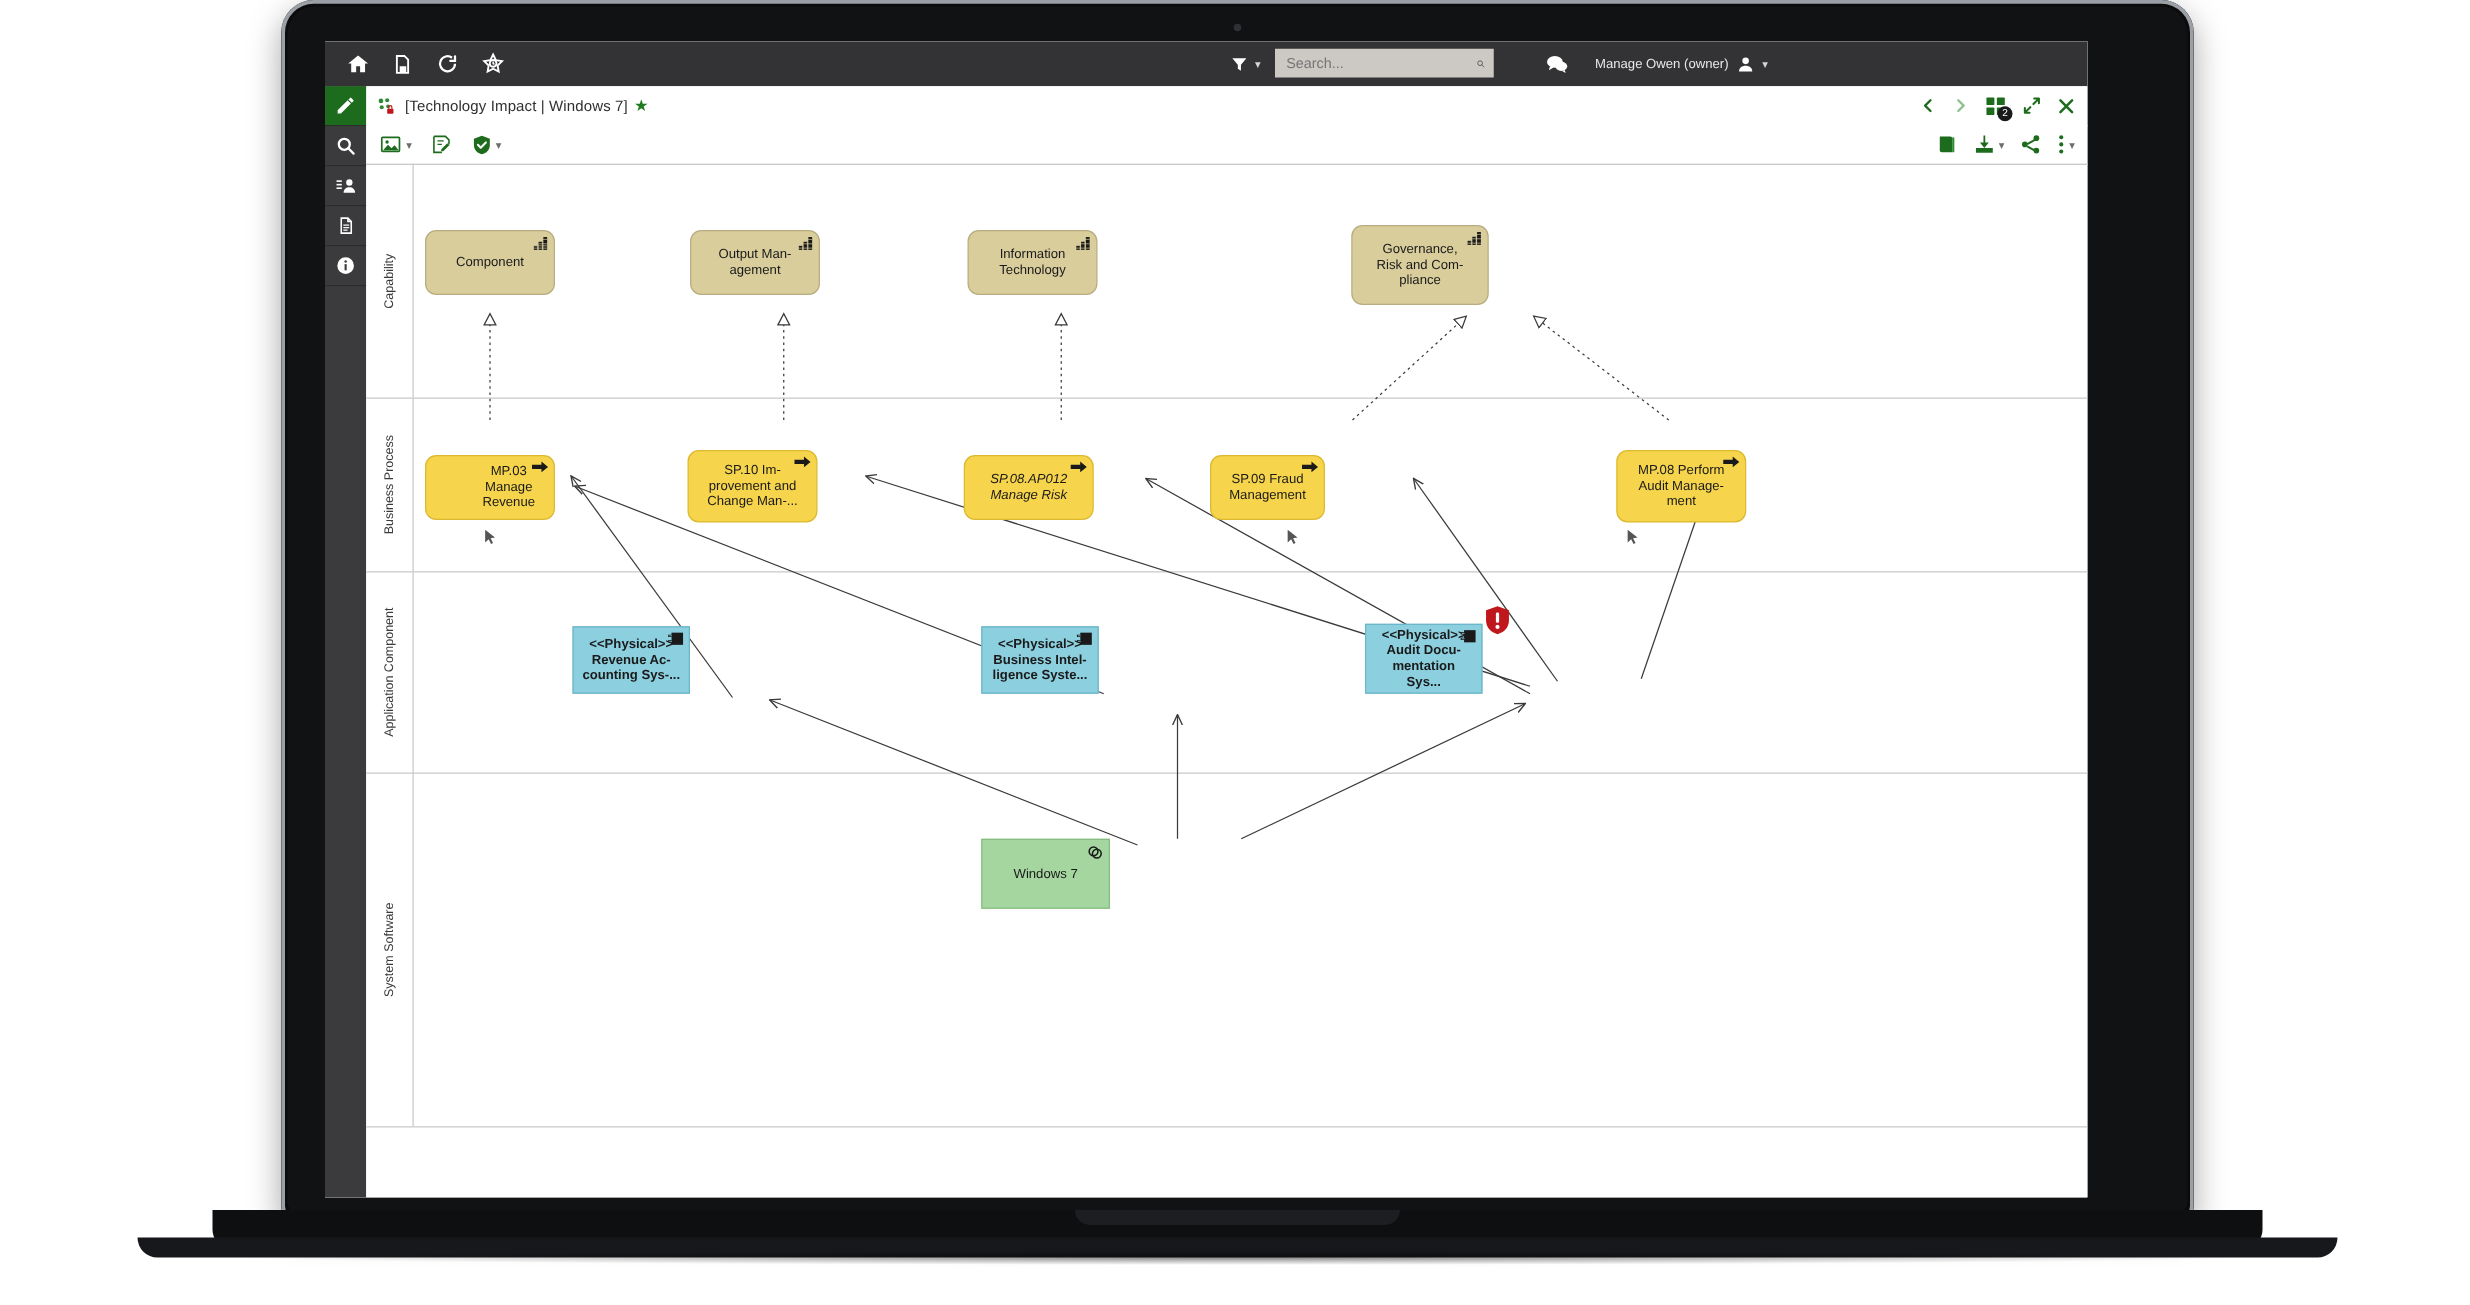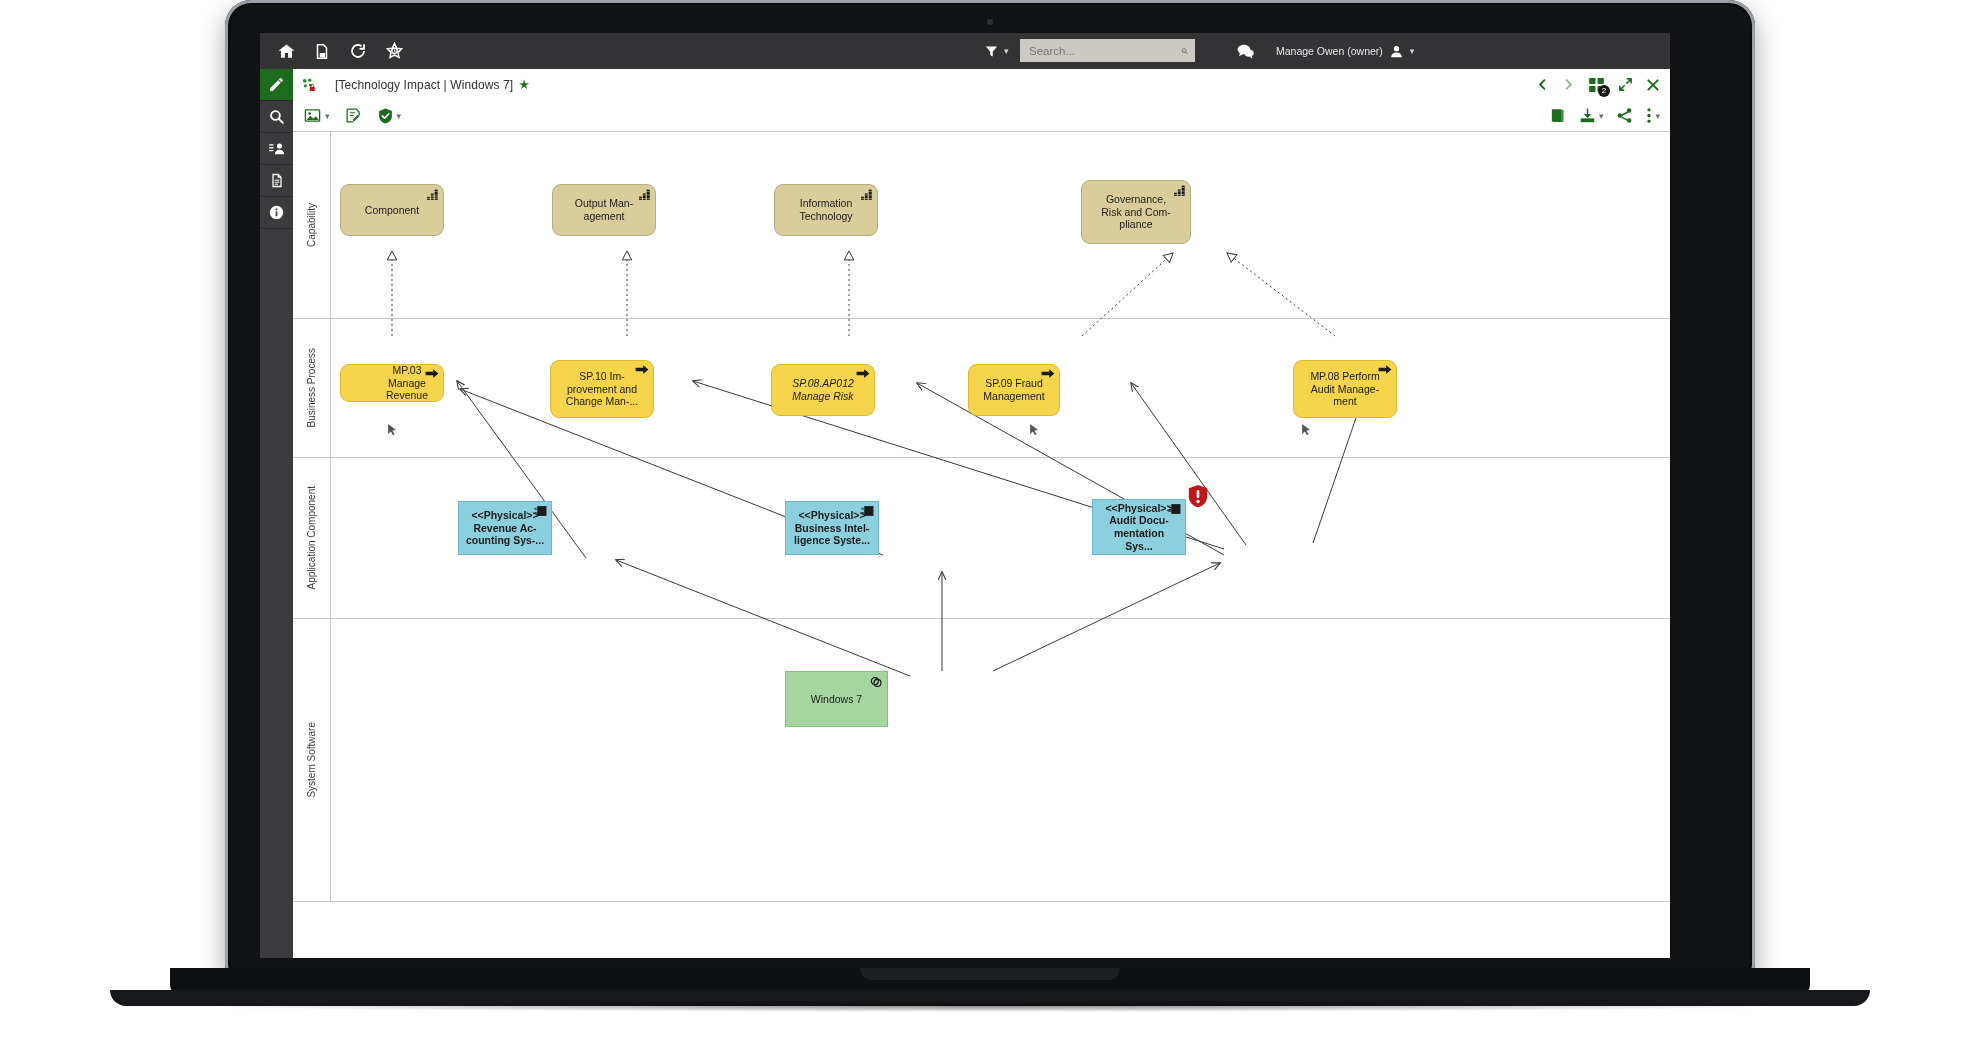--- a/index.html
+++ b/index.html
@@ -34,21 +34,21 @@
   .chat-ico{position:absolute;left:975px;top:0;height:36px;display:flex;align-items:center;cursor:pointer;}
   .user-area{position:absolute;left:1016px;top:0;height:36px;display:flex;align-items:center;gap:6px;color:#e8e8e8;font-size:10.5px;cursor:pointer;}
 
   
   .sidebar{position:absolute;left:0;top:36px;width:33px;height:889px;background:#3b3b3d;}
   .sb-item{width:33px;height:31px;display:flex;align-items:center;justify-content:center;border-bottom:1px solid #2c2c2e;cursor:pointer;}
   .sb-item.active{background:#1d6b1d;}
 
   
   .titlerow{position:absolute;left:33px;top:36px;width:1377px;height:31px;background:#fff;border-bottom:1px solid #d8d8d8;display:flex;align-items:center;}
-  .title-txt{font-size:12px;color:#303030;margin-left:19px;letter-spacing:.1px;}
+  .title-txt{font-size:12px;color:#303030;margin-left:8px;letter-spacing:.1px;}
   .star{color:#1f7a1f;font-size:13px;margin-left:5px;}
   .title-nav{position:absolute;right:10px;top:0;height:31px;display:flex;align-items:center;gap:13px;}
   .nav-ic{cursor:pointer;display:flex;align-items:center;}
 
   
   .toolrow{position:absolute;left:33px;top:67px;width:1377px;height:31px;background:#fff;border-bottom:1px solid #d8d8d8;display:flex;align-items:center;}
   .tool-left{display:flex;align-items:center;gap:6px;margin-left:10px;}
   .tool-right{position:absolute;right:10px;top:0;height:31px;display:flex;align-items:center;gap:13px;}
   .tgrp{display:flex;align-items:center;gap:3px;cursor:pointer;}
   .caret{font-size:9px;color:#6d6d6d;}
@@ -374,21 +374,21 @@
             <span>Governance,<br>Risk and Com-<br>pliance</span>
             <svg class="nico" width="13" height="13" viewBox="0 0 24 24">
                 <rect x="2" y="16" width="5.6" height="6" fill="#1a1a1a"></rect>
                 <rect x="9" y="10" width="5.6" height="12" fill="#1a1a1a"></rect>
                 <rect x="16" y="3" width="5.6" height="19" fill="#1a1a1a"></rect>
                 <path d="M2 19.4h19.6M9 13h12.6M9 6.5h12.6" stroke="#d9cd9c" stroke-width="1"></path>
                 <path d="M7.6 16v6M14.6 10v12" stroke="#d9cd9c" stroke-width="1"></path>
               </svg>
           </div>
 
-          <div class="node proc" style="left:47px;top:233px;width:104px;height:38px;padding-left:36px;">
+          <div class="node proc" style="left:47px;top:233px;width:104px;height:52px;padding-left:36px;">
             <span>MP.03 Manage<br>Revenue</span>
             <svg class="nico" width="14" height="11" viewBox="0 0 24 18">
                 <path d="M1 6h13V1.5L23 9l-9 7.5V12H1z" fill="#1a1a1a"></path>
               </svg>
           </div>
           <div class="node proc" style="left:257px;top:229px;width:104px;height:58px;">
             <span>SP.10 Im-<br>provement and<br>Change Man-...</span>
             <svg class="nico" width="14" height="11" viewBox="0 0 24 18">
                 <path d="M1 6h13V1.5L23 9l-9 7.5V12H1z" fill="#1a1a1a"></path>
               </svg>

